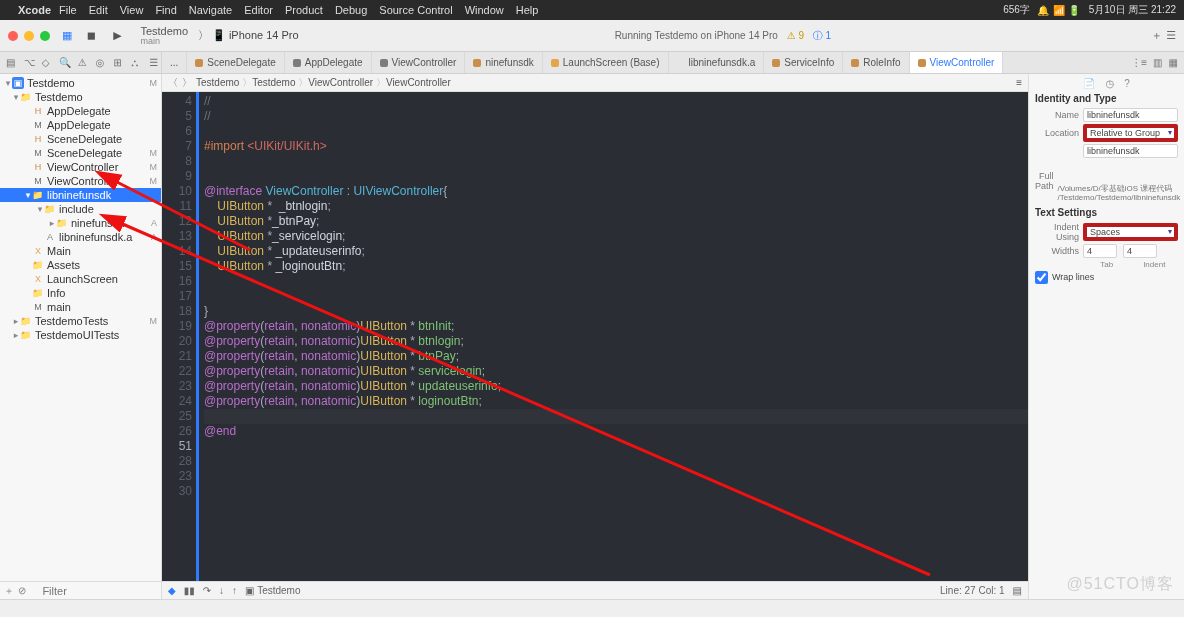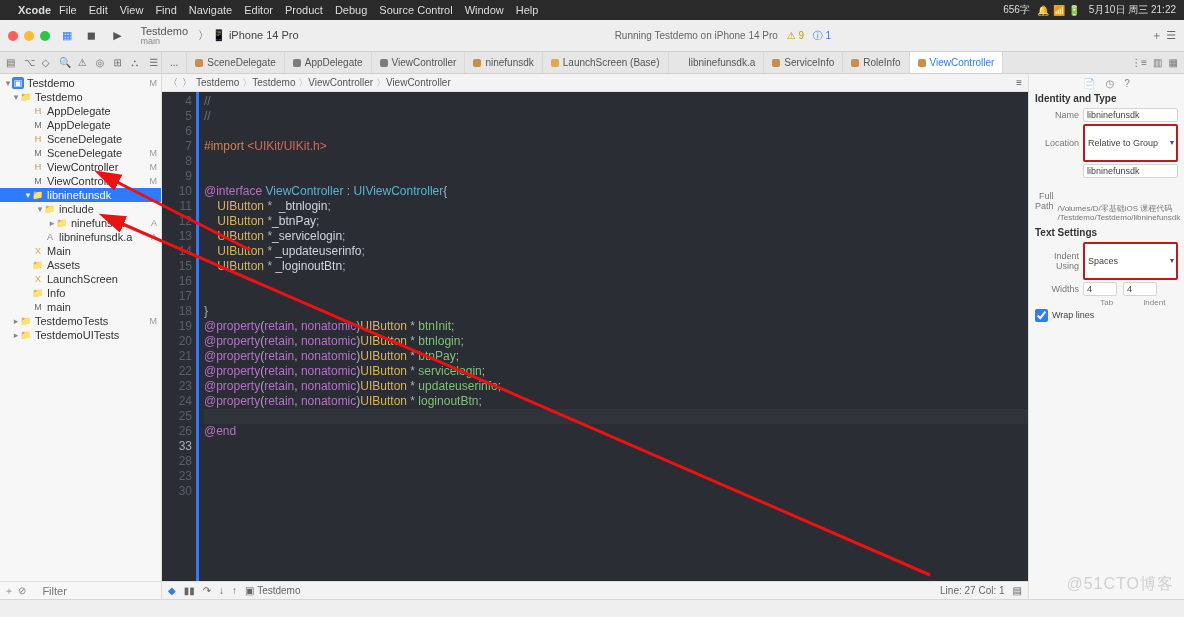--- a/index.html
+++ b/index.html
@@ -85,21 +85,21 @@
 .code-footer .spacer{flex:1;}
 
 
 .inspector { width: 156px; background: #f6f6f6; border-left: 1px solid #dcdcdc; font-size: 10px; color: #444; padding: 4px 6px; }
 .inspector .tabs { display:flex; justify-content:center; gap:10px; color:#888; margin-bottom:4px; }
 .inspector .tabs .act { color:#2f7bff; }
 .inspector h4 { font-size: 10px; font-weight: 600; margin: 4px 0; color:#333; }
 .inspector .row { display:flex; margin: 2px 0; align-items:center; }
 .inspector .row .lab { width:44px; text-align:right; color:#777; margin-right:4px; font-size:9px; }
 .inspector .row .val { flex:1; background:#fff; border:1px solid #d4d4d4; padding:1px 3px; font-size:9px; border-radius:2px; overflow:hidden; text-overflow:ellipsis; white-space:nowrap; }
-.inspector .row .dd { flex:1; background:#fff; border:2px solid #b91c1c; padding:12px 3px; font-size:9px; border-radius:2px; position:relative; }
+.inspector .row .dd { flex:1; background:#fff; border:4px solid #b91c1c; padding:0 3px; font-size:9px; border-radius:2px; position:relative; }
 .inspector .row .dd::after { content:'▾'; position:absolute; right:2px; color:#449; font-size:8px; }
 .inspector .path { font-size:8px; color:#777; line-height:1.1;margin-top:25px; }
 .inspector .chk { display:flex; align-items:center; gap:4px; font-size:9px; margin-top:2px; }
 .inspector .chk input { accent-color:#2f7bff; }
 .inspector .num { width:34px; background:#fff; border:1px solid #d4d4d4; padding:1px 3px; font-size:9px; border-radius:2px; }
 .inspector .sublab { font-size:8px; color:#888; text-align:center; }
 
 
 .arrows { position:absolute; top:0; left:0; width:1184px; height:617px; pointer-events:none; }
 
@@ -346,21 +346,21 @@
           <div class="ln">17</div>
           <div class="ln">18</div>
           <div class="ln">19</div>
           <div class="ln">20</div>
           <div class="ln">21</div>
           <div class="ln">22</div>
           <div class="ln">23</div>
           <div class="ln">24</div>
           <div class="ln">25</div>
           <div class="ln">26</div>
-          <div class="ln cur">33</div>
+          <div class="ln cur">51</div>
           <div class="ln">28</div>
           <div class="ln">23</div>
           <div class="ln">30</div>
         </div>
       <div class="code" id="code">
           <div class="left-bar"></div>
           <div class="line"><span class="c-comment">//</span></div>
           <div class="line"><span class="c-comment">//</span></div>
           <div class="line"></div>
           <div class="line"><span class="c-pre">#import</span> <span class="c-str">&lt;UIKit/UIKit.h&gt;</span></div>

